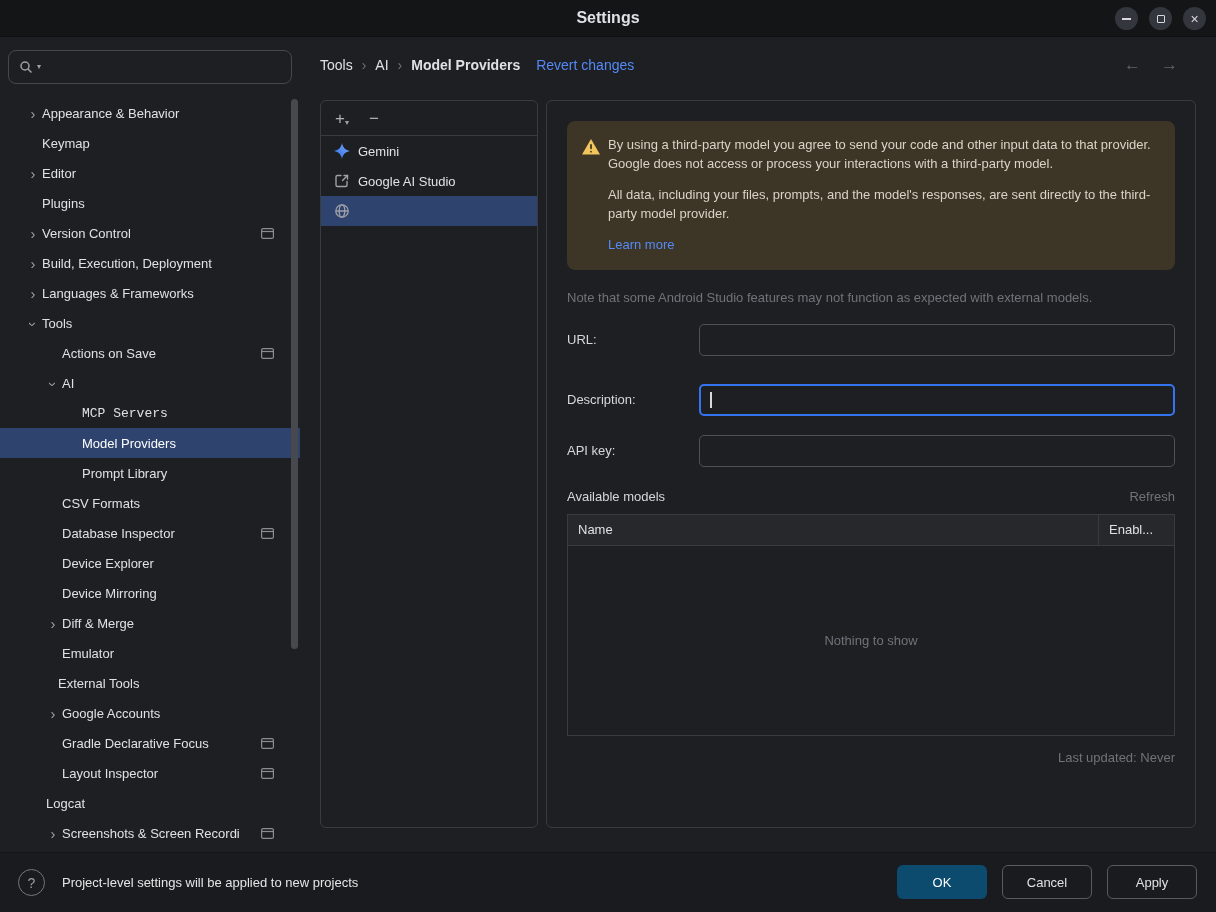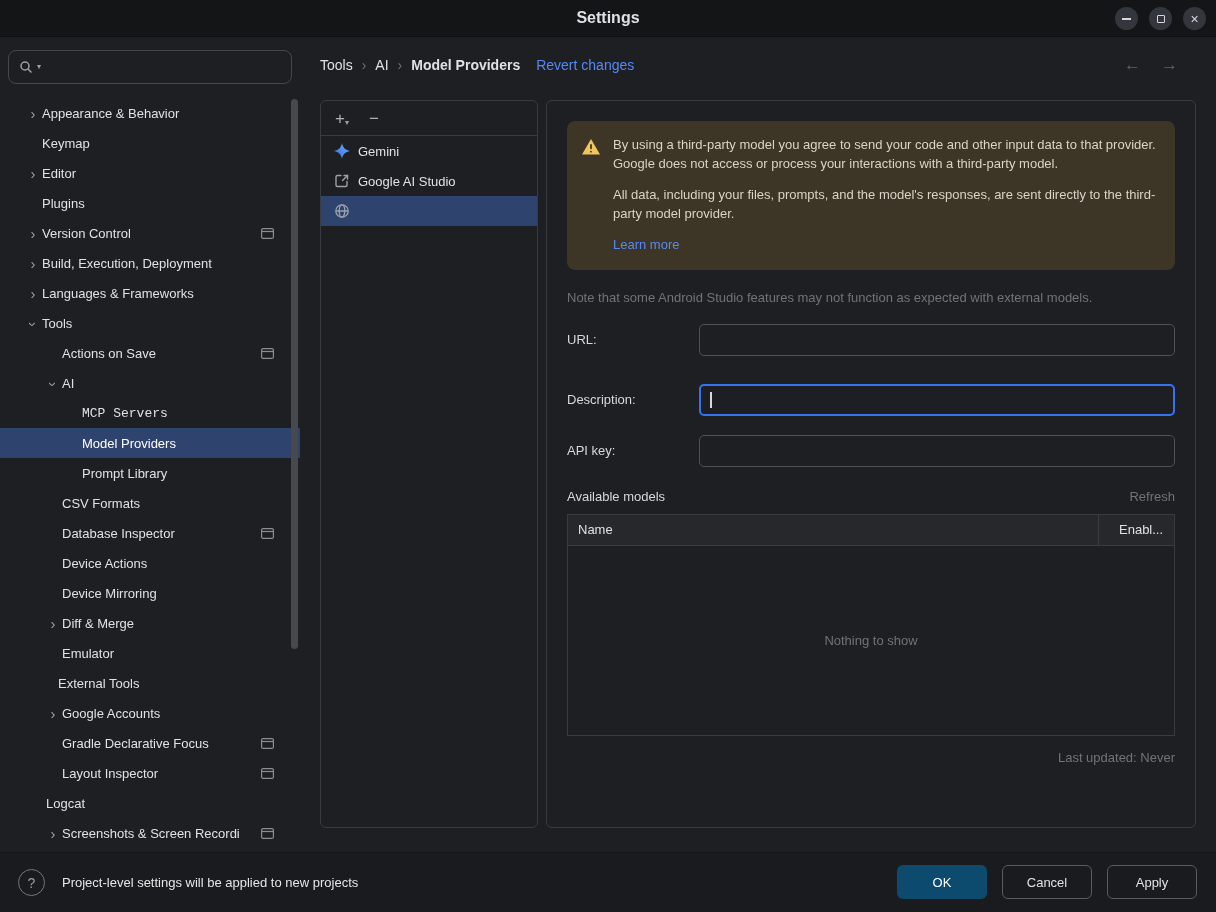--- a/index.html
+++ b/index.html
@@ -38,39 +38,39 @@
   
   .providers-panel{position:absolute;left:320px;top:100px;width:218px;height:728px;border:1px solid #393b40;border-radius:6px;box-sizing:border-box;background:#1e1f22;overflow:hidden;}
   .plist-toolbar{height:34px;border-bottom:1px solid #393b40;display:flex;align-items:center;gap:20px;padding-left:14px;}
   .tb-icon{color:#aeb1b8;font-size:17px;display:inline-flex;align-items:flex-end;cursor:pointer;line-height:1;}
   .provider-row{height:30px;display:flex;align-items:center;gap:8px;padding-left:13px;cursor:default;}
   .provider-row.selected{background:#2e436e;}
   .p-icon{width:16px;height:16px;display:inline-flex;flex:none;}
 
   
   .detail-panel{position:absolute;left:546px;top:100px;width:650px;height:728px;border:1px solid #393b40;border-radius:6px;box-sizing:border-box;background:#1e1f22;padding:20px;}
-  .banner{background:#3d3526;border-radius:8px;display:flex;gap:12px;padding:15px 16px 15px 14px;}
+  .banner{background:#3d3526;border-radius:8px;display:flex;gap:7px;padding:15px 16px 15px 14px;}
   .banner-icon{flex:none;margin-top:2px;display:inline-flex;}
   .banner-text{color:#d9d4c7;line-height:1.46;}
   .banner-text p{margin:0 0 12px 0;}
   .learn-more{color:#548af7;cursor:pointer;}
   .note{color:#6f737a;margin-top:20px;}
   .field-row{display:flex;align-items:center;margin-top:19px;}
   .field-row.first{margin-top:28px;}
   .field-label{width:132px;color:#d5d8dc;flex:none;}
   .input{flex:1;height:32px;border:1px solid #4e5157;border-radius:5px;background:#1e1f22;box-sizing:border-box;display:flex;align-items:center;padding:0 9px;}
   .input.focused{border:2px solid #3574f0;}
   .caret-bar{width:1.5px;height:16px;background:#d6d9de;}
   .models-header{display:flex;justify-content:space-between;align-items:center;margin-top:22px;}
   .models-label{color:#d5d8dc;}
   .refresh{color:#6f737a;}
   .models-table{margin-top:10px;height:222px;border:1px solid #393b40;display:flex;flex-direction:column;box-sizing:border-box;}
   .t-head{height:30px;flex:none;display:flex;background:#26282b;border-bottom:1px solid #393b40;align-items:center;}
   .t-col-name{flex:1;padding-left:10px;}
-  .t-col-enabled{width:76px;padding-left:20px;border-left:1px solid #393b40;height:100%;display:flex;align-items:center;box-sizing:border-box;}
+  .t-col-enabled{width:76px;padding-left:10px;border-left:1px solid #393b40;height:100%;display:flex;align-items:center;box-sizing:border-box;}
   .t-body{flex:1;display:flex;align-items:center;justify-content:center;color:#6f737a;}
   .last-updated{margin-top:14px;text-align:right;color:#6f737a;}
 
   
   .footer{position:absolute;left:0;top:852px;width:1216px;height:60px;background:#1a1b1e;border-top:1px solid #141517;box-sizing:border-box;}
   .help-circle{position:absolute;left:18px;top:16px;width:27px;height:27px;border:1.6px solid #74777d;border-radius:50%;box-sizing:border-box;display:flex;align-items:center;justify-content:center;color:#9a9da3;font-size:14px;cursor:pointer;}
   .footer-note{position:absolute;left:62px;top:0;height:58px;display:flex;align-items:center;color:#e5e5e5;}
   .footer-buttons{position:absolute;right:19px;top:12px;display:flex;gap:15px;}
   .btn{min-width:90px;height:34px;border-radius:6px;display:flex;align-items:center;justify-content:center;font-size:13px;box-sizing:border-box;cursor:pointer;padding:0 18px;}
   .btn-primary{background:#0c4a6e;color:#ffffff;}
@@ -190,21 +190,21 @@
     <span class="tree-label">Database Inspector</span>
     <span class="badge">
           <svg width="13" height="11" viewBox="0 0 13 11" fill="none" stroke="#8a8d93" stroke-width="1.2">
             <rect x="0.6" y="0.6" width="11.8" height="9.8" rx="1.5"></rect>
             <line x1="0.6" y1="3.5" x2="12.4" y2="3.5"></line>
           </svg>
         </span>
   </div>
       <div class="tree-row" style="padding-left: 44px;">
     <span class="chevron" style="visibility: hidden;">›</span>
-    <span class="tree-label">Device Actions</span>
+    <span class="tree-label">Device Explorer</span>
 
   </div>
       <div class="tree-row" style="padding-left: 44px;">
     <span class="chevron" style="visibility: hidden;">›</span>
     <span class="tree-label">Device Mirroring</span>
 
   </div>
       <div class="tree-row" style="padding-left: 44px;">
     <span class="chevron">›</span>
     <span class="tree-label">Diff &amp; Merge</span>

